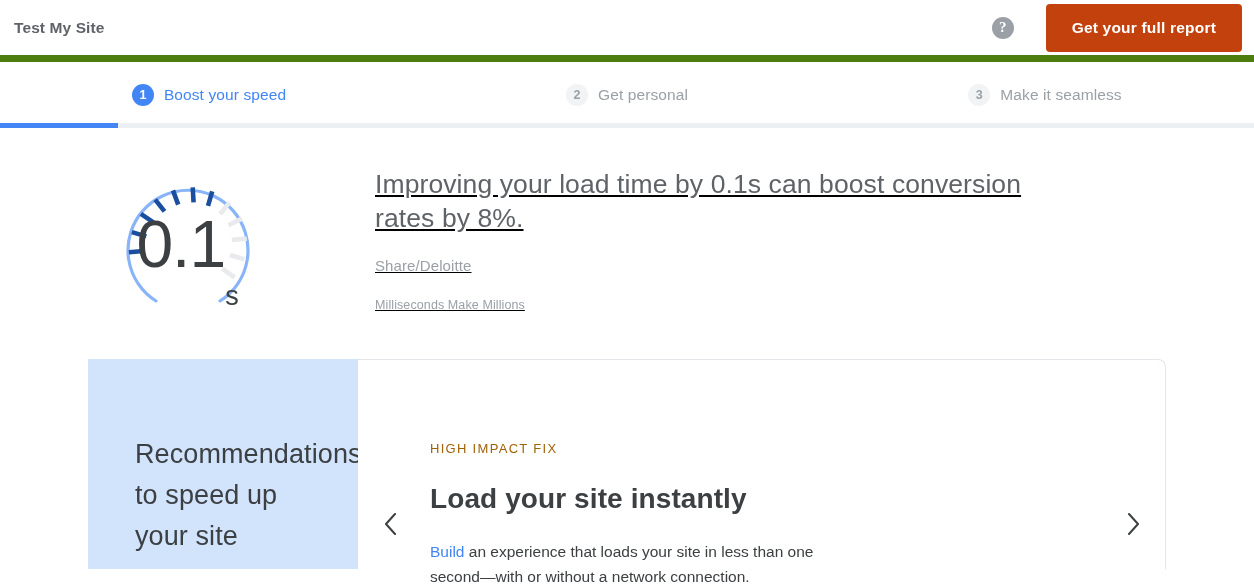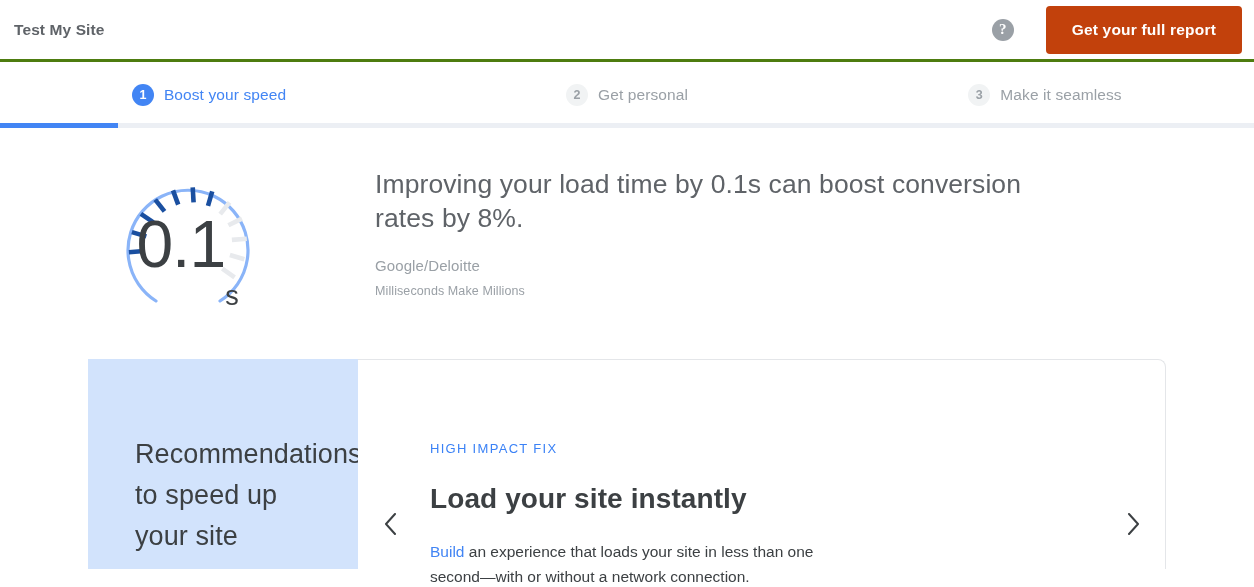--- a/index.html
+++ b/index.html
@@ -12,21 +12,21 @@
     -webkit-font-smoothing: antialiased;
   }
 
   
   .topbar {
     position: relative;
     height: 62px;
     background: #ffffff;
     display: flex;
     align-items: center;
-    border-bottom: 3px solid #4d7c0f;
+    border-bottom: 7px solid #4d7c0f;
   }
   .brand-title {
     margin-left: 14px;
     font-size: 15.5px;
     font-weight: 700;
     color: #5f6368;
     letter-spacing: 0.1px;
   }
   .topbar-right {
     margin-left: auto;
@@ -150,36 +150,36 @@
   }
   .gauge-unit {
     font-size: 27px;
     color: #3c4043;
     font-weight: 400;
     line-height: 1;
     align-self: flex-end;
     padding-bottom: 8px;
   }
 
-  .hero-text { padding-right: 40px; max-width: 700px; }
+  .hero-text { padding-right: 40px; max-width: 700px; text-decoration: underline; }
   .hero-headline {
     font-size: 26.5px;
     line-height: 34px;
     color: #5f6368;
     font-weight: 400;
     letter-spacing: 0.1px;
   }
   .hero-source {
     margin-top: 22px;
     font-size: 15px;
     color: #9aa0a6;
     letter-spacing: 0.1px;
   }
   .hero-subsource {
-    margin-top: 10px;
+    margin-top: 24px;
     font-size: 12.5px;
     color: #9aa0a6;
     letter-spacing: 0.1px;
   }
 
   
   .panels {
     display: flex;
     margin: 41px 88px 0 88px;
     height: 210px;
@@ -224,21 +224,21 @@
     color: #3c4043;
     cursor: pointer;
     align-self: stretch;
     padding-top: 118px;
   }
   .carousel-arrow svg { display: block; }
   .fix-content { flex: 1 1 auto; padding: 81px 10px 0 8px; }
   .fix-eyebrow {
     font-size: 13px;
     letter-spacing: 1.3px;
-    color: #3b82f6;
+    color: #a16207;
     font-weight: 400;
   }
   .fix-title {
     margin-top: 25px;
     font-size: 28px;
     color: #3c4043;
     font-weight: 700;
     letter-spacing: 0.1px;
     line-height: 36px;
   }
@@ -306,21 +306,21 @@
         </g>
       </svg>
       <div class="gauge-value">
         <span class="gauge-num">0.1</span>
         <span class="gauge-unit">s</span>
       </div>
     </div>
   </div>
   <div class="hero-text">
     <div class="hero-headline">Improving your load time by 0.1s can boost conversion rates by 8%.</div>
-    <div class="hero-source">Google/Deloitte</div>
+    <div class="hero-source">Share/Deloitte</div>
     <div class="hero-subsource">Milliseconds Make Millions</div>
   </div>
 </div>
 
 <div class="panels">
   <div class="reco-panel">
     <div class="reco-title">Recommendations to speed up your site</div>
     <div class="reco-body">Share these recommendations with your developers—they’ll</div>
   </div>
 

